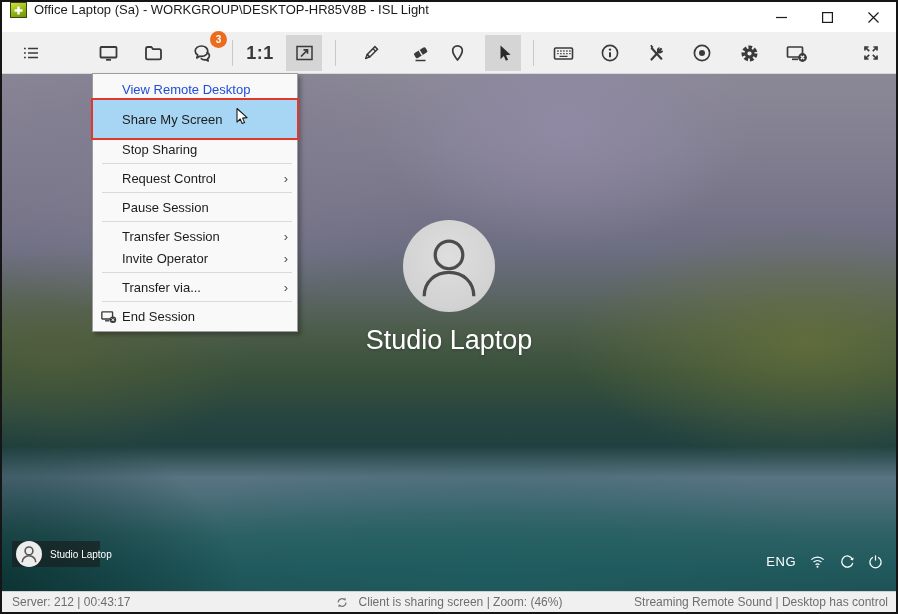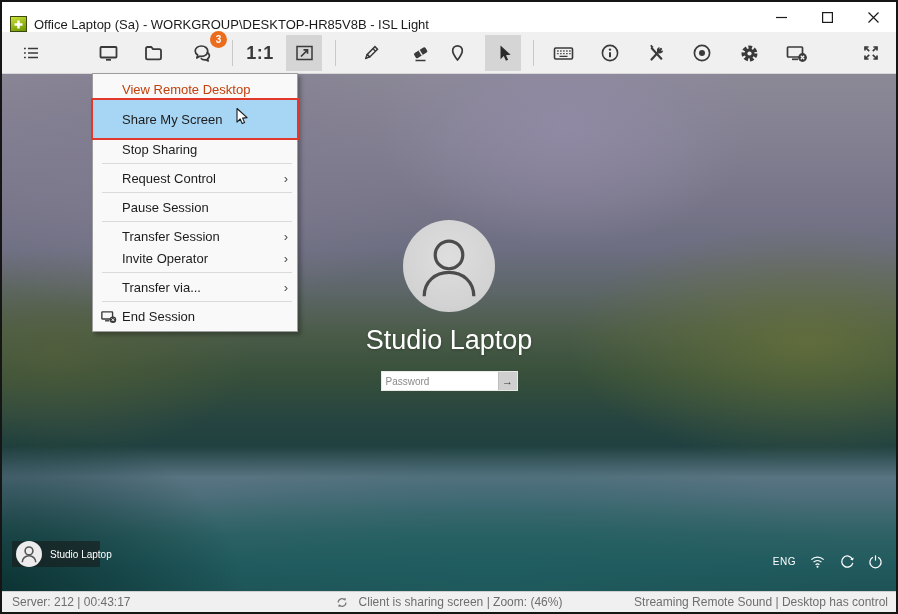--- a/index.html
+++ b/index.html
@@ -3,21 +3,21 @@
 <meta charset="utf-8">
 <style>
   * { margin:0; padding:0; box-sizing:border-box; }
   html,body { width:898px; height:614px; font-family:"Liberation Sans", sans-serif; background:#555; }
   .window{
     position:relative; width:898px; height:614px;
     border:2px solid #151515; background:#fff; overflow:hidden;
     display:flex; flex-direction:column;
   }
   
-  .titlebar{ height:30px; background:#ffffff; display:flex; align-items:flex-end; flex:0 0 auto; }
+  .titlebar{ height:30px; background:#ffffff; display:flex; align-items:flex-start; flex:0 0 auto; }
   .app-icon{ width:17px; height:16px; margin-left:8px; border:1px solid #39490f;
     background:linear-gradient(160deg,#cfe03c 0%, #8fb212 60%, #6f9405 100%);
     display:flex; align-items:center; justify-content:center; }
   .app-icon svg{ display:block; }
   .title-text{ margin-left:7px; font-size:13px; color:#1b1b1b; white-space:nowrap; }
   .win-controls{ margin-left:auto; display:flex; height:100%; }
   .win-btn{ width:46px; height:100%; display:flex; align-items:center; justify-content:center; cursor:default; }
   .win-btn svg{ display:block; }
   
   .toolbar{ position:relative; height:42px; background:#f0f0f0; border-bottom:1px solid #d8d8d8; flex:0 0 auto; }
@@ -56,28 +56,28 @@
   .pw-submit{ flex:0 0 19px; background:#cfcfcf; border:none; border-left:1px solid #bdbdbd;
     display:flex; align-items:center; justify-content:center; font-size:11px; color:#333; }
   
   .user-list{ position:absolute; left:12px; bottom:24px; }
   .user-row{ position:relative; display:flex; align-items:center; height:26px; margin-top:5px; }
   .user-row .badge-bg{ position:absolute; left:-2px; top:0; width:88px; height:26px; background:rgba(25,28,28,.62); }
   .avatar-sm{ position:relative; width:26px; height:26px; border-radius:50%; background:#ededed; flex:0 0 auto; margin-left:2px; }
   .user-name{ position:relative; margin-left:8px; font-size:10px; color:#fff; white-space:nowrap; }
   
   .tray{ position:absolute; right:13px; bottom:22px; display:flex; align-items:center; gap:13px; }
-  .tray-lang{ font-size:10px; color:#fff; letter-spacing:0.5px; }
+  .tray-lang{ font-size:13px; color:#fff; letter-spacing:0.5px; }
   
   .menu{ position:absolute; left:90px; top:71px; width:206px; background:#f9f9f9;
     border:1px solid #9d9d9d; box-shadow:3px 3px 4px rgba(0,0,0,.28); padding:4px 0; z-index:50; }
   .mi{ position:relative; height:22px; display:flex; align-items:center; padding-left:29px; font-size:13px; color:#1c1c1c; }
   .mi .gutter{ position:absolute; left:6px; top:3px; width:20px; height:16px; display:flex; align-items:center; justify-content:center; }
   .mi .arrow{ position:absolute; right:9px; color:#4d4d4d; font-size:13px; }
-  .mi.disabled{ color:#c2410c; }
+  .mi.disabled{ color:#1d4ed8; }
   .mi.hl{ background:#a7d5f4; box-shadow:0 0 0 2px #e2382c; height:38px; }
   .msep{ border-top:1px solid #dadada; margin:3px 5px 3px 9px; }
   .fake-cursor{ position:absolute; left:141px; top:7px; z-index:60; }
   
   .statusbar{ position:relative; height:21px; flex:0 0 auto; background:#f0f0f0; border-top:1px solid #cfcfcf;
     font-size:12px; color:#6e6e6e; display:flex; align-items:center; }
   .sb-left{ margin-left:10px; white-space:nowrap; }
   .sb-center{ position:absolute; left:50%; transform:translateX(-50%); display:flex; align-items:flex-end; gap:10px; white-space:nowrap; }
   .sb-right{ margin-left:auto; margin-right:8px; white-space:nowrap; }
   svg{ overflow:visible; }
@@ -229,24 +229,20 @@
   <div class="viewport">
 
     <div class="login">
       <div class="avatar-big">
         <svg width="92" height="92" viewBox="0 0 20 20">
           <circle cx="10" cy="7.6" r="3" fill="none" stroke="#4c4c4c" stroke-width="0.7"></circle>
           <path d="M4.6 16.6 c0-3.2 2.4-5.2 5.4-5.2 s5.4 2 5.4 5.2" fill="none" stroke="#4c4c4c" stroke-width="0.7"></path>
         </svg>
       </div>
       <div class="login-name">Studio Laptop</div>
-      <div class="pw-row">
-        <input class="pw-input" type="text" placeholder="Password" style="">
-        <button class="pw-submit">→</button>
-      </div>
     </div>
 
     <div class="user-list">
       <div class="user-row">
         <div class="badge-bg"></div>
         <div class="avatar-sm">
           <svg width="26" height="26" viewBox="0 0 20 20">
             <circle cx="10" cy="7.6" r="3" fill="none" stroke="#555" stroke-width="1.2"></circle>
             <path d="M4.8 16.4 c0-3 2.3-5 5.2-5 s5.2 2 5.2 5" fill="none" stroke="#555" stroke-width="1.2"></path>
           </svg>

